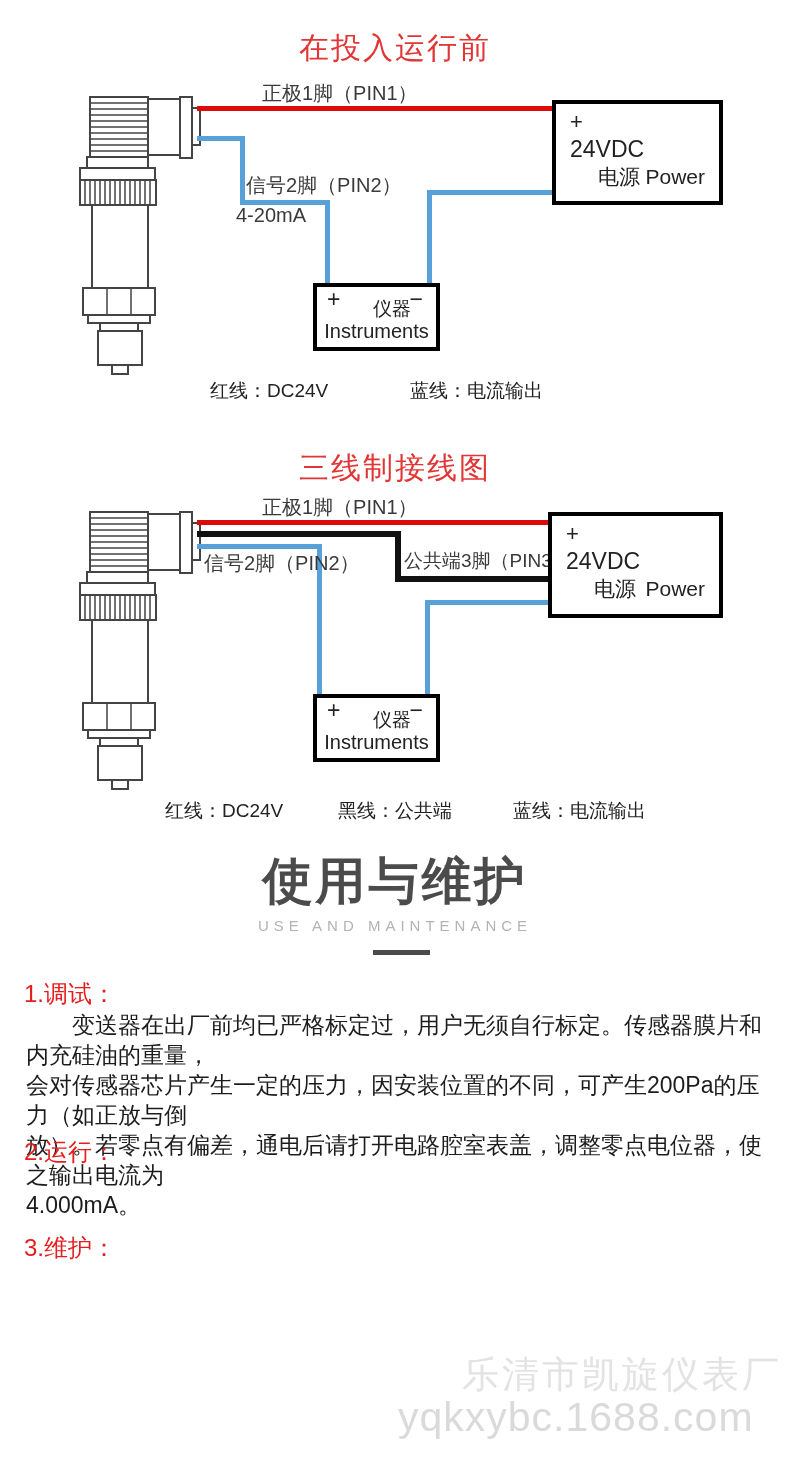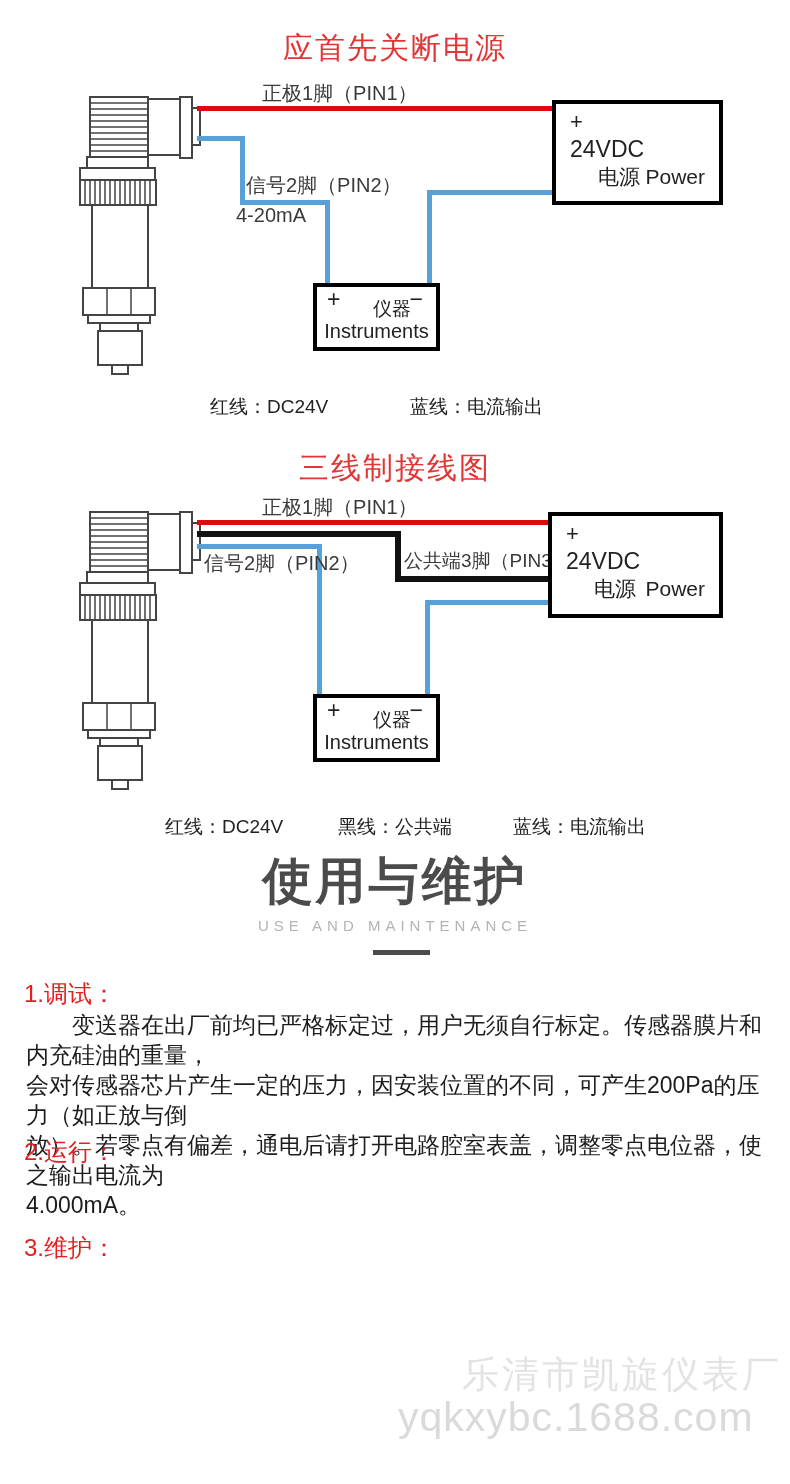--- a/index.html
+++ b/index.html
@@ -24,21 +24,21 @@
   .pb-row{display:flex;justify-content:space-between;font-size:21px;line-height:28px;color:#222;margin-left:28px;}
   #power1{left:552px;top:100px;width:171px;height:105px;}
   #power2{left:548px;top:512px;width:175px;height:106px;}
   .inst-box{text-align:center;}
   .it-plus{position:absolute;left:10px;top:-1px;font-size:23px;color:#222;}
   .it-minus{position:absolute;right:13px;top:-1px;font-size:23px;color:#222;}
   .it-cn{margin-top:11px;font-size:19px;line-height:22px;color:#222;padding-left:31px;}
   .it-en{font-size:20px;line-height:22px;color:#222;}
   #inst1{left:313px;top:283px;width:127px;height:68px;}
   #inst2{left:313px;top:694px;width:127px;height:68px;}
-  .legend-item{position:absolute;font-size:19px;color:#222;white-space:nowrap;margin-top:16px;}
+  .legend-item{position:absolute;font-size:19px;color:#222;white-space:nowrap;}
   .mh-title{position:absolute;left:0;top:848px;width:100%;text-align:center;
             font-size:50px;font-weight:bold;letter-spacing:3px;color:#4b4b4b;}
   .mh-sub{position:absolute;left:0;top:917px;width:100%;text-align:center;
           font-size:15px;letter-spacing:5px;color:#b3b3b3;}
   .mh-bar{position:absolute;left:373px;top:950px;width:57px;height:5px;background:#4b4b4b;}
   .sec-h{position:absolute;left:24px;font-size:24px;color:#e51d1d;white-space:nowrap;}
   .sec-b{position:absolute;left:26px;width:752px;font-size:23px;color:#1c1c1c;
          white-space:pre-wrap;line-height:30px;}
   #sec1-h{top:978px;} #sec1-b{top:1010px;}
   #sec2-h{top:1136px;} #sec2-b{top:1168px;}
@@ -72,21 +72,21 @@
           <rect class="bx" x="5" y="198" width="72" height="27"></rect>
           <path class="ln" d="M29 198V225 M53 198V225"></path>
           <rect class="bx" x="10" y="225" width="62" height="8"></rect>
           <rect class="bx" x="22" y="233" width="38" height="8"></rect>
           <rect class="bx" x="20" y="241" width="44" height="34"></rect>
           <rect class="bx" x="34" y="275" width="16" height="9"></rect>
         </g>
       </defs>
     </svg>
 
-    <div class="dg-title" id="dg1-title">应首先关断电源</div>
+    <div class="dg-title" id="dg1-title">在投入运行前</div>
 
     <svg class="sensor" id="sensor1" viewBox="0 0 125 290">
         <use href="#transmitter"></use>
       </svg>
 
     <div class="wire-label" style="left:262px;top:82px">正极1脚（PIN1）</div>
     <div class="wire red" style="left:197px;top:106px;width:356px;height:5px"></div>
 
     <div class="wire blue" style="left:197px;top:136px;width:48px;height:5px"></div>
     <div class="wire blue" style="left:240px;top:136px;width:5px;height:69px"></div>

